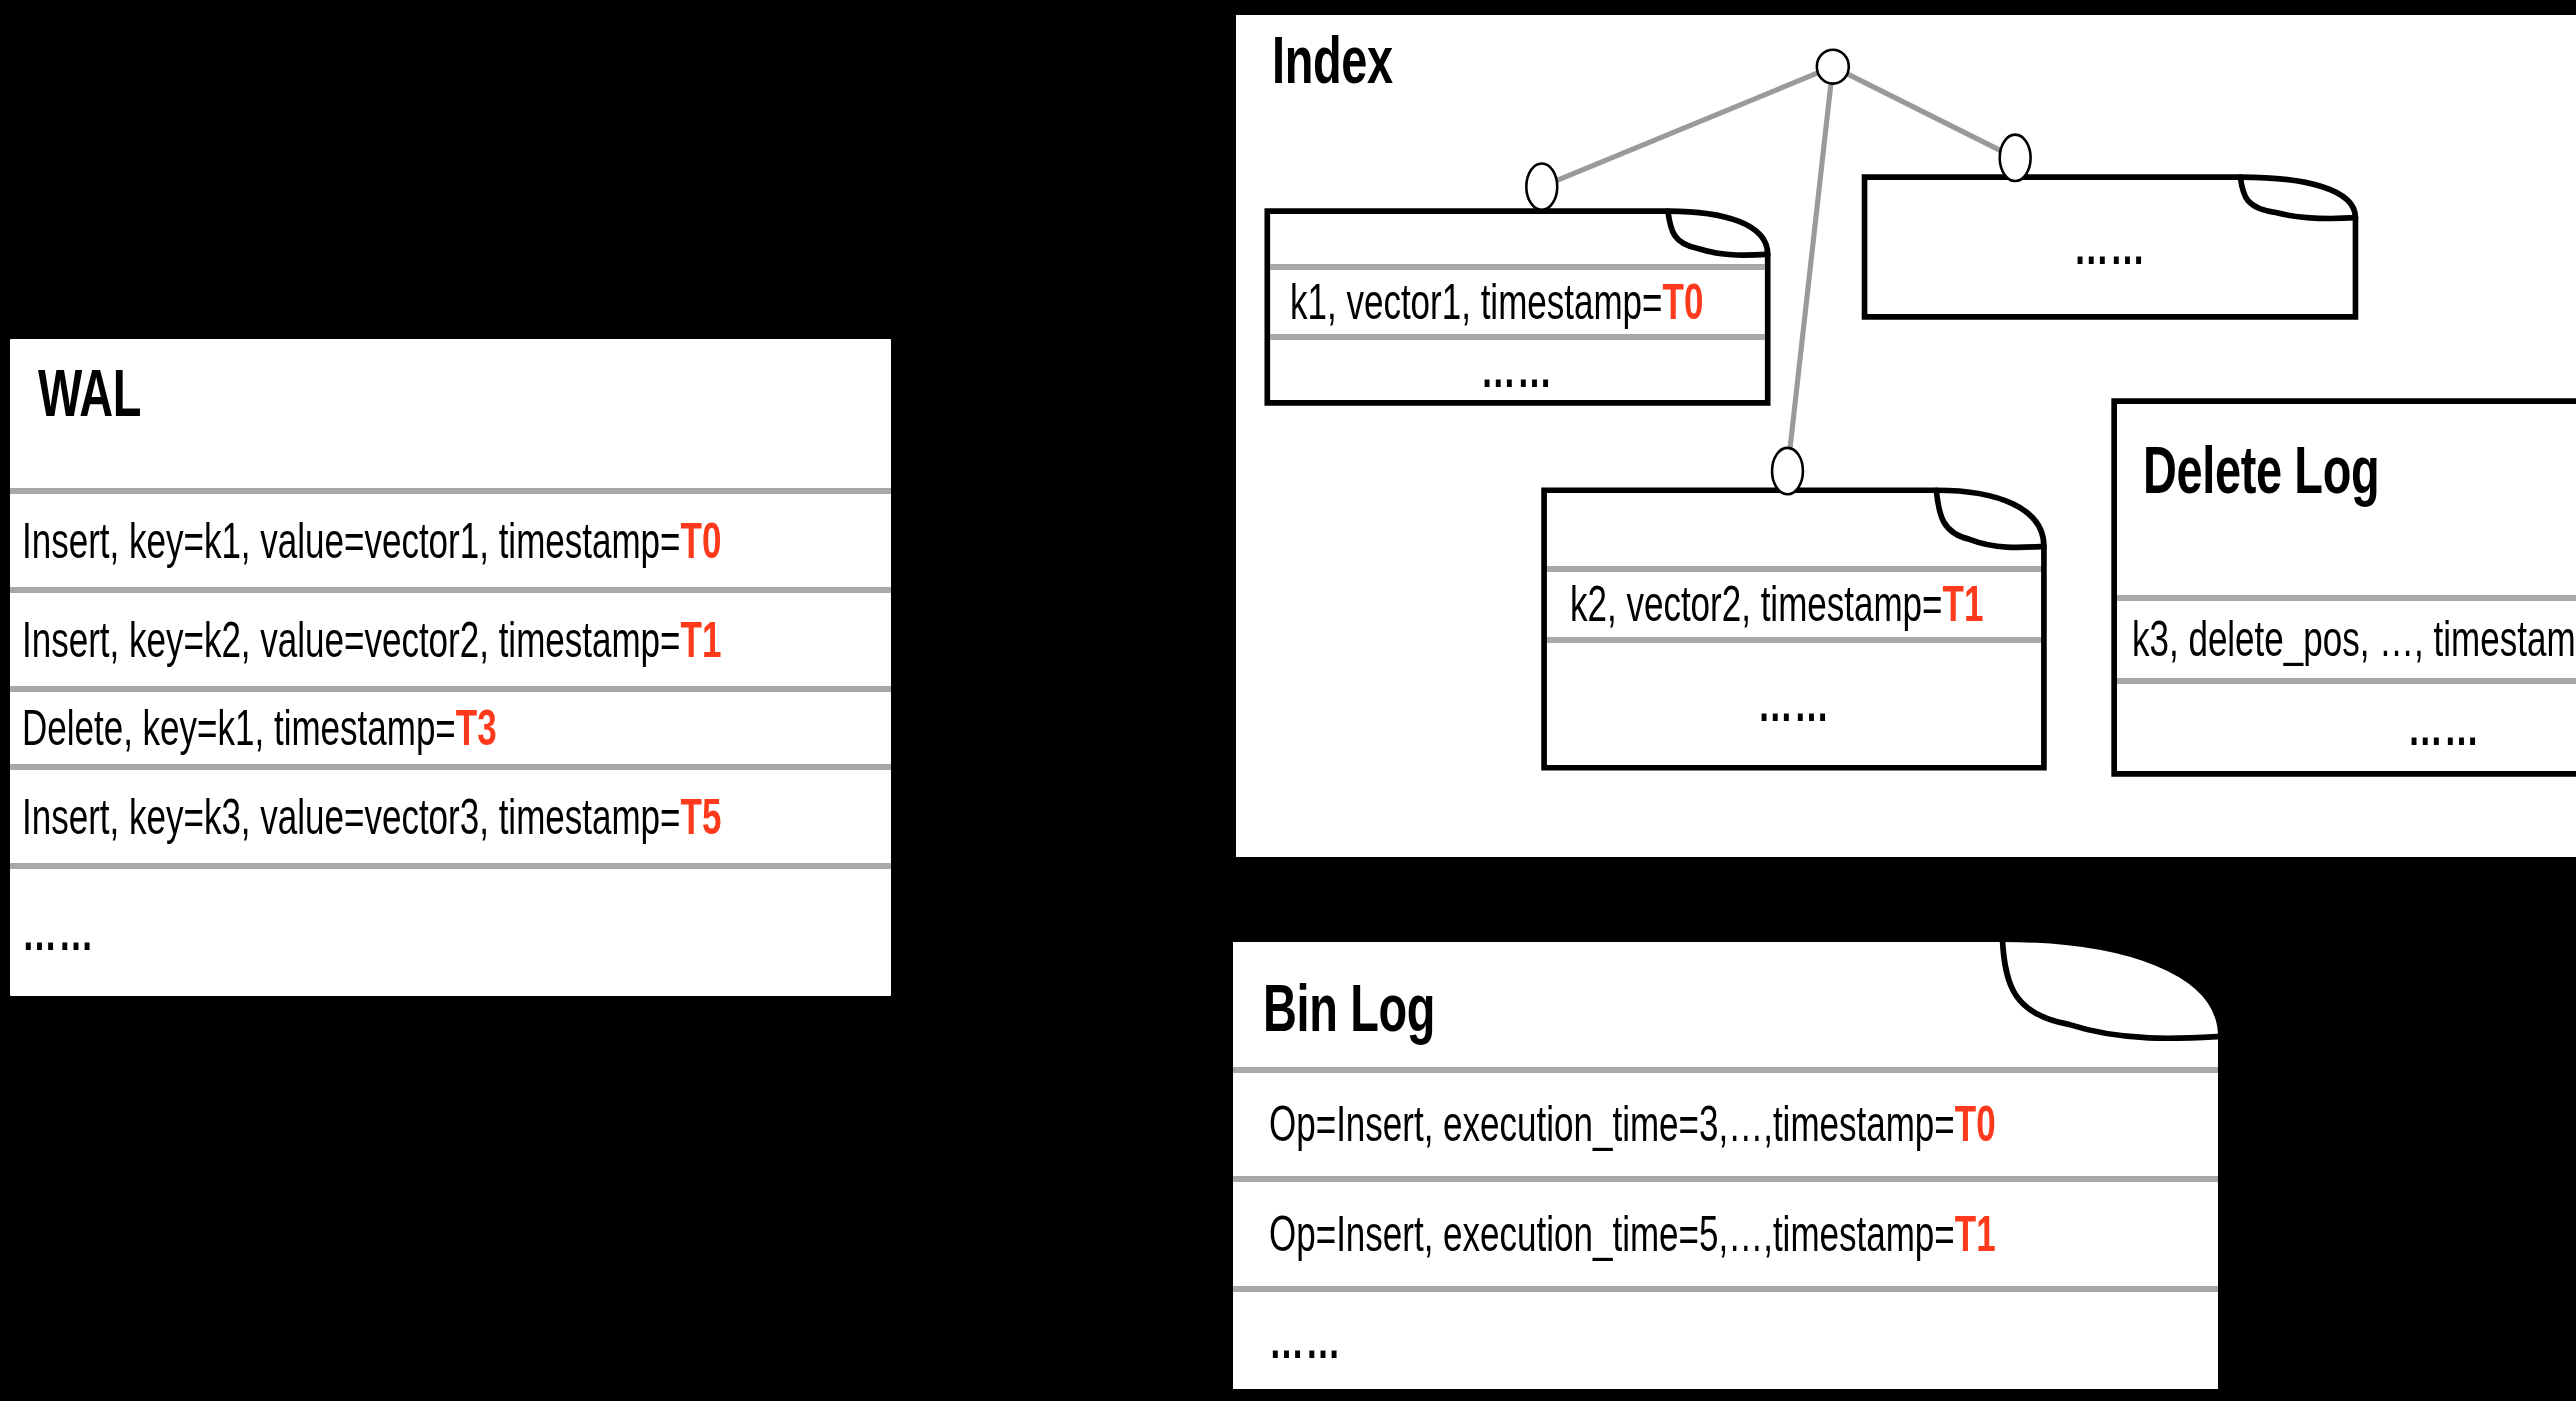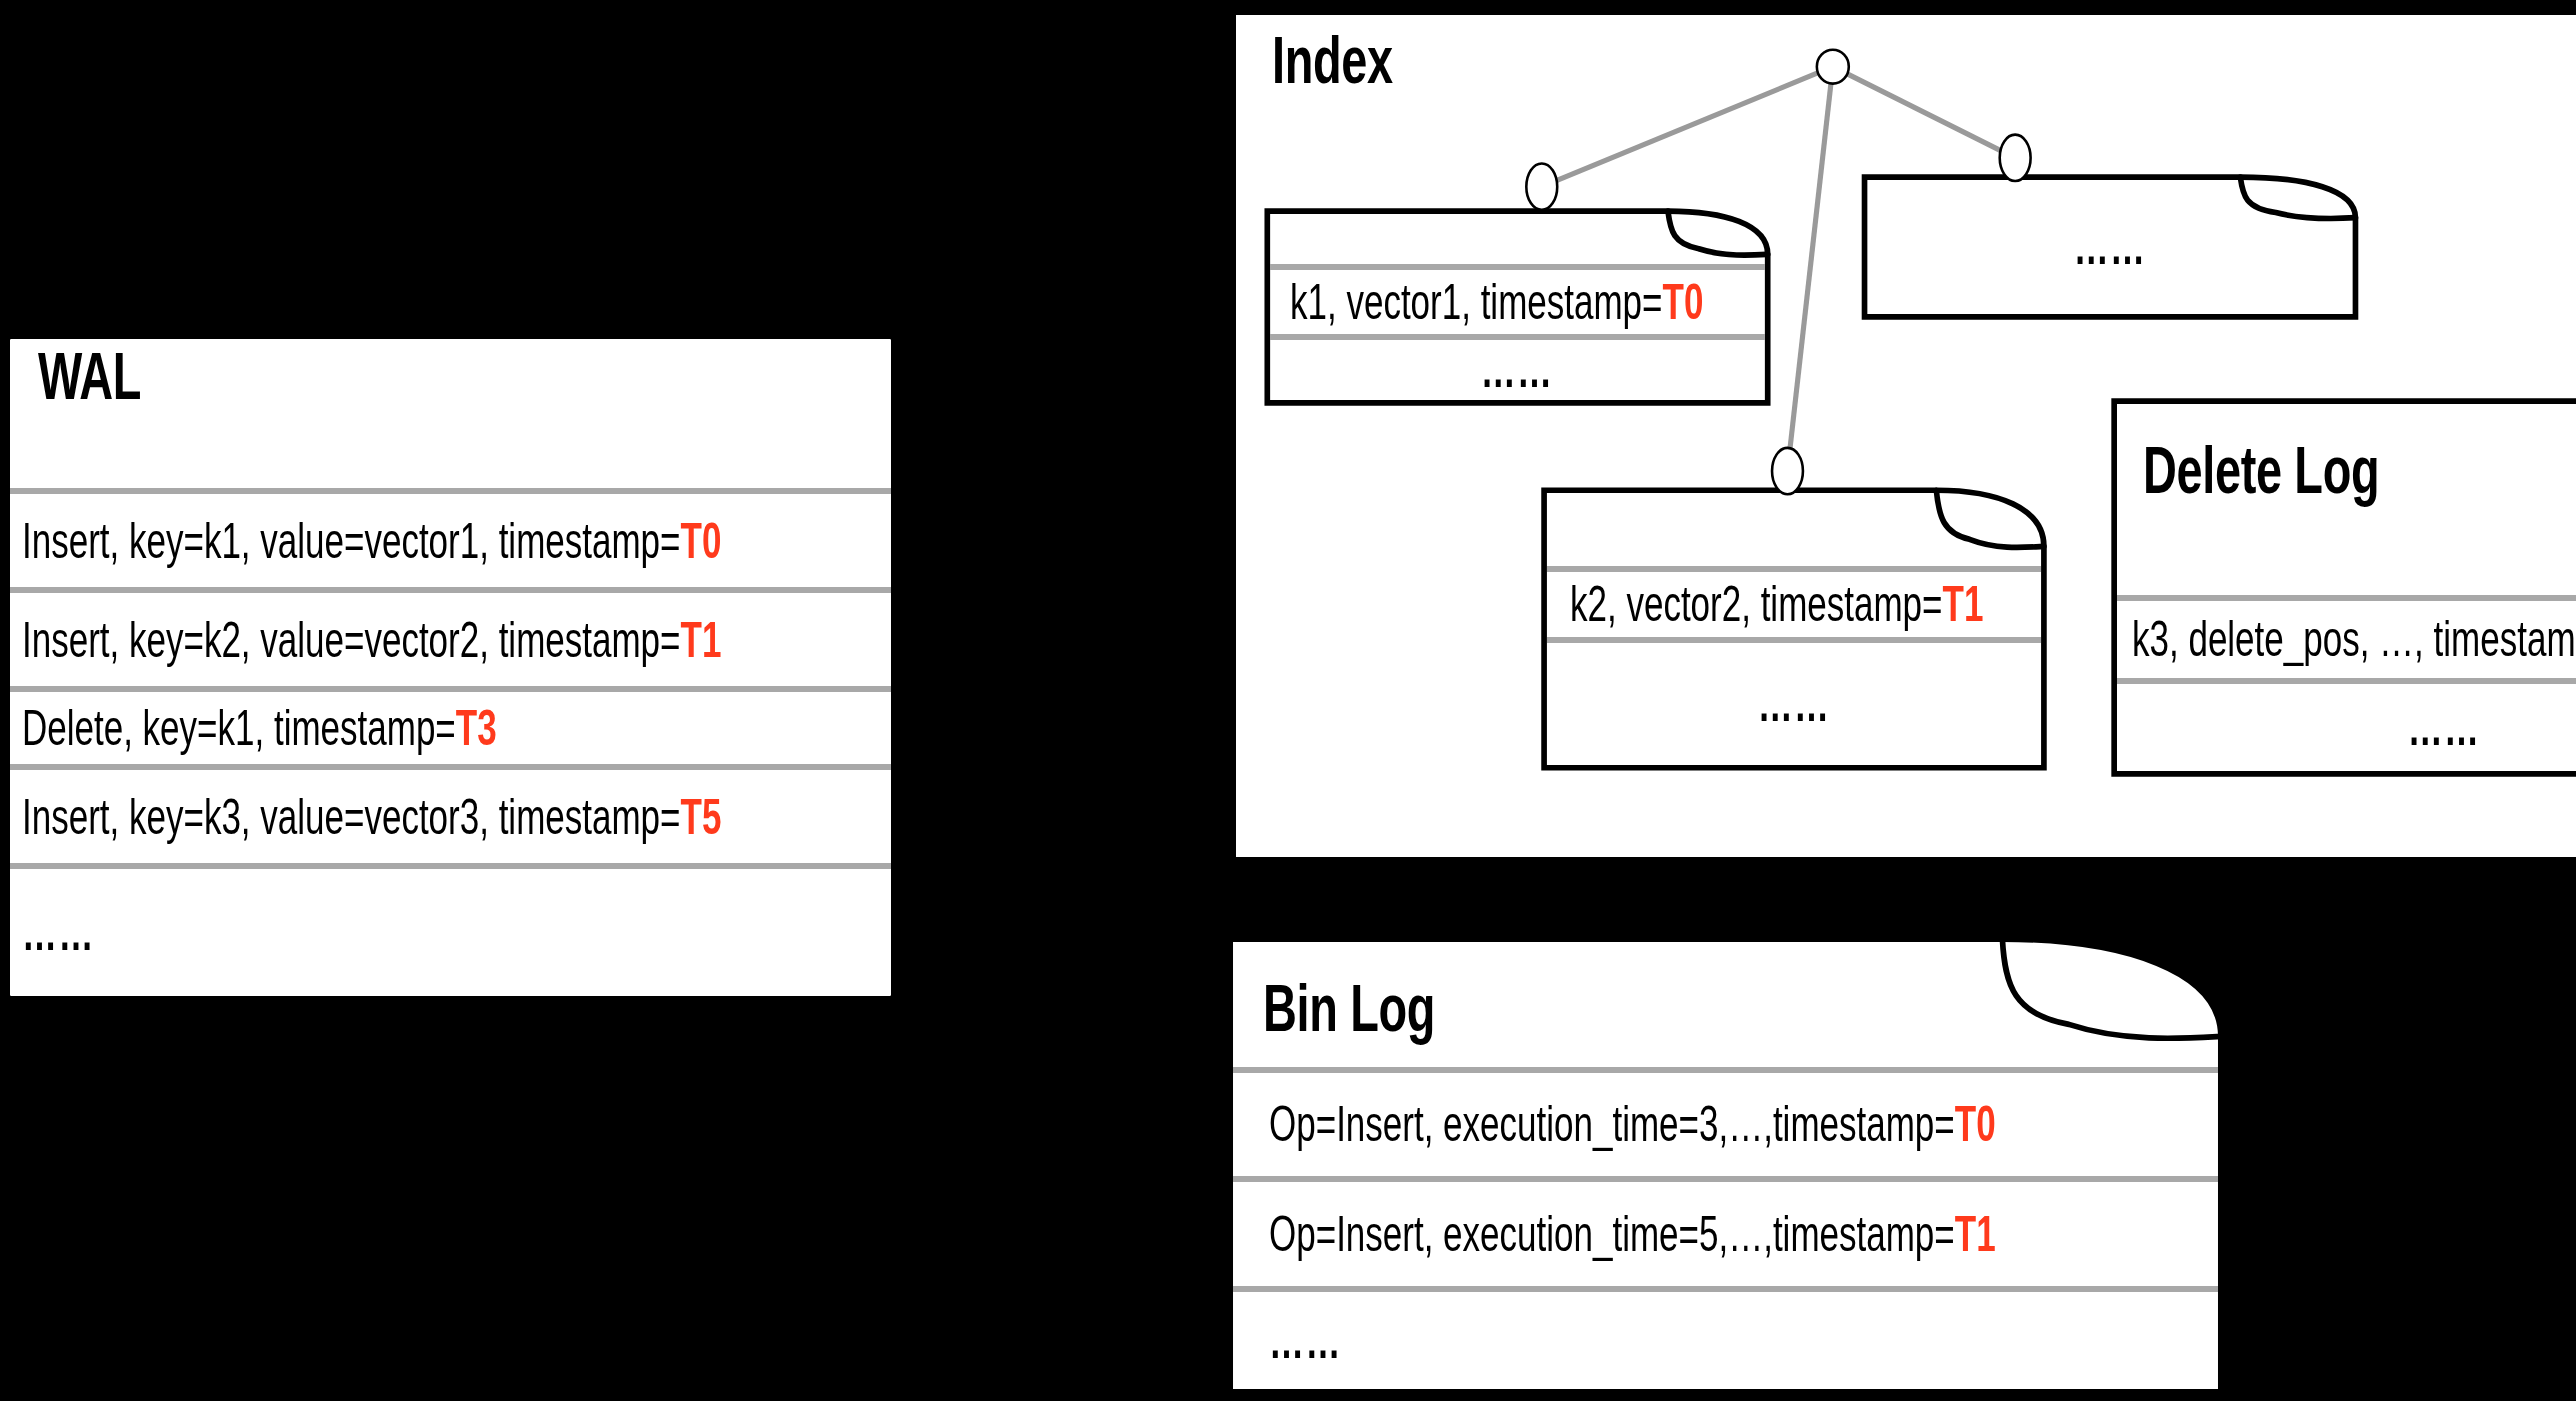--- a/index.html
+++ b/index.html
@@ -20,21 +20,21 @@
   
   .entry{font-size:50px;line-height:1;white-space:nowrap;}
   .tscale{display:inline-block;transform:scaleX(0.7);transform-origin:0 50%;white-space:nowrap;}
   .center .tscale{transform-origin:50% 50%;}
   .ts{font-weight:bold;color:var(--timestamp,#ff3a1c);}
   .dots{font-weight:bold;font-size:50px;letter-spacing:2.1px;}
   .box-title{position:absolute;font-size:67px;font-weight:bold;line-height:1.05;letter-spacing:-0.5px;z-index:2;white-space:nowrap;}
   .hdr-title{font-size:67px;font-weight:bold;line-height:1.05;letter-spacing:-0.5px;white-space:nowrap;}
   
   #wal{left:6.2px;top:335px;width:889px;height:665px;}
-  #wal .box-title{left:28px;top:2px;text-align:right;}
+  #wal .box-title{left:28px;top:19px;text-align:right;}
   #wal .drow{padding-left:12px;}
   #wal .drow.hd{padding-left:0;}
   
   #index-panel{position:absolute;left:1231px;top:10.3px;width:1574px;height:852px;background:#fff;}
   #index-border{position:absolute;inset:0;border:5.2px solid var(--border,#000);box-sizing:border-box;z-index:4;pointer-events:none;}
   #index-panel .box-title{left:41px;top:14.4px;}
   #tree-overlay{position:absolute;left:0;top:0;z-index:3;pointer-events:none;}
   #seg-left{left:33px;top:198px;width:507px;height:198px;z-index:2;}
   #seg-left .drow{padding-left:20.6px;}
   #seg-right{left:630px;top:164px;width:498px;height:146px;z-index:2;}

